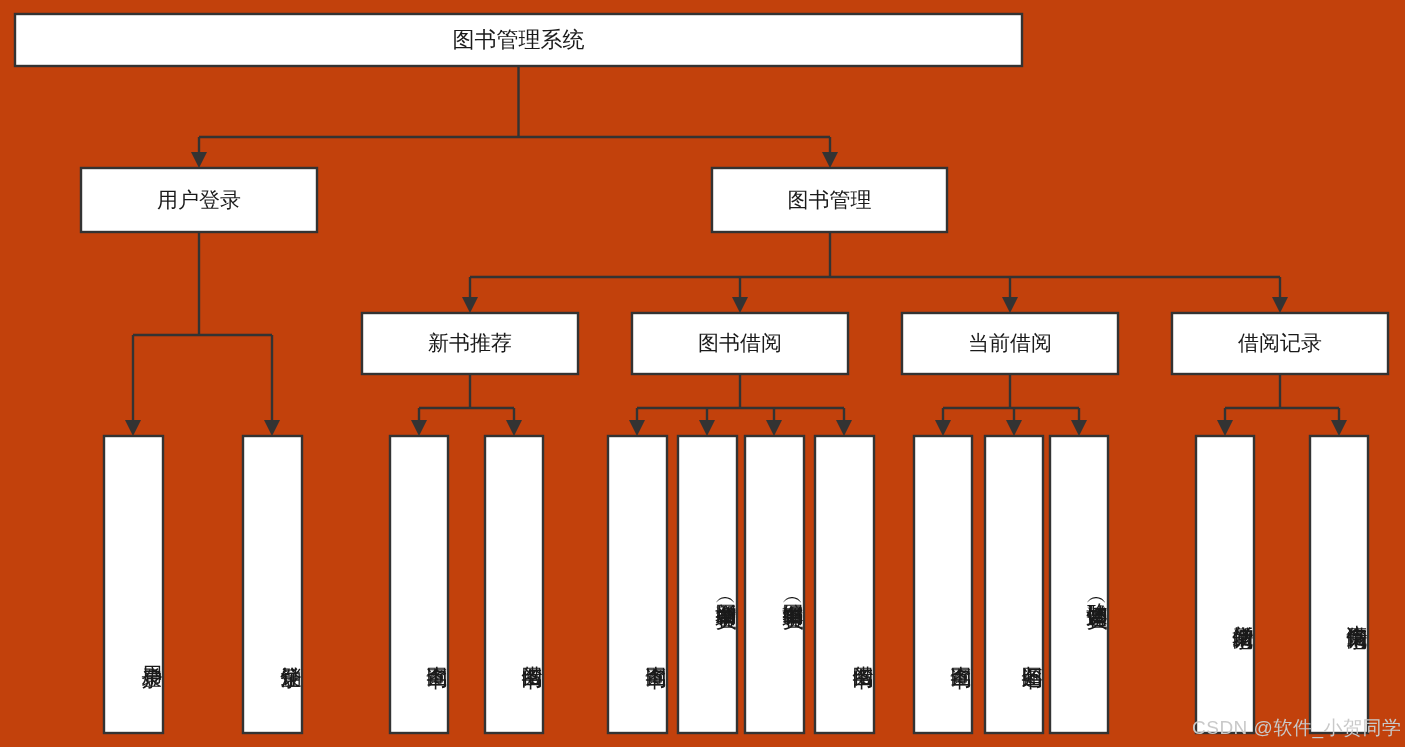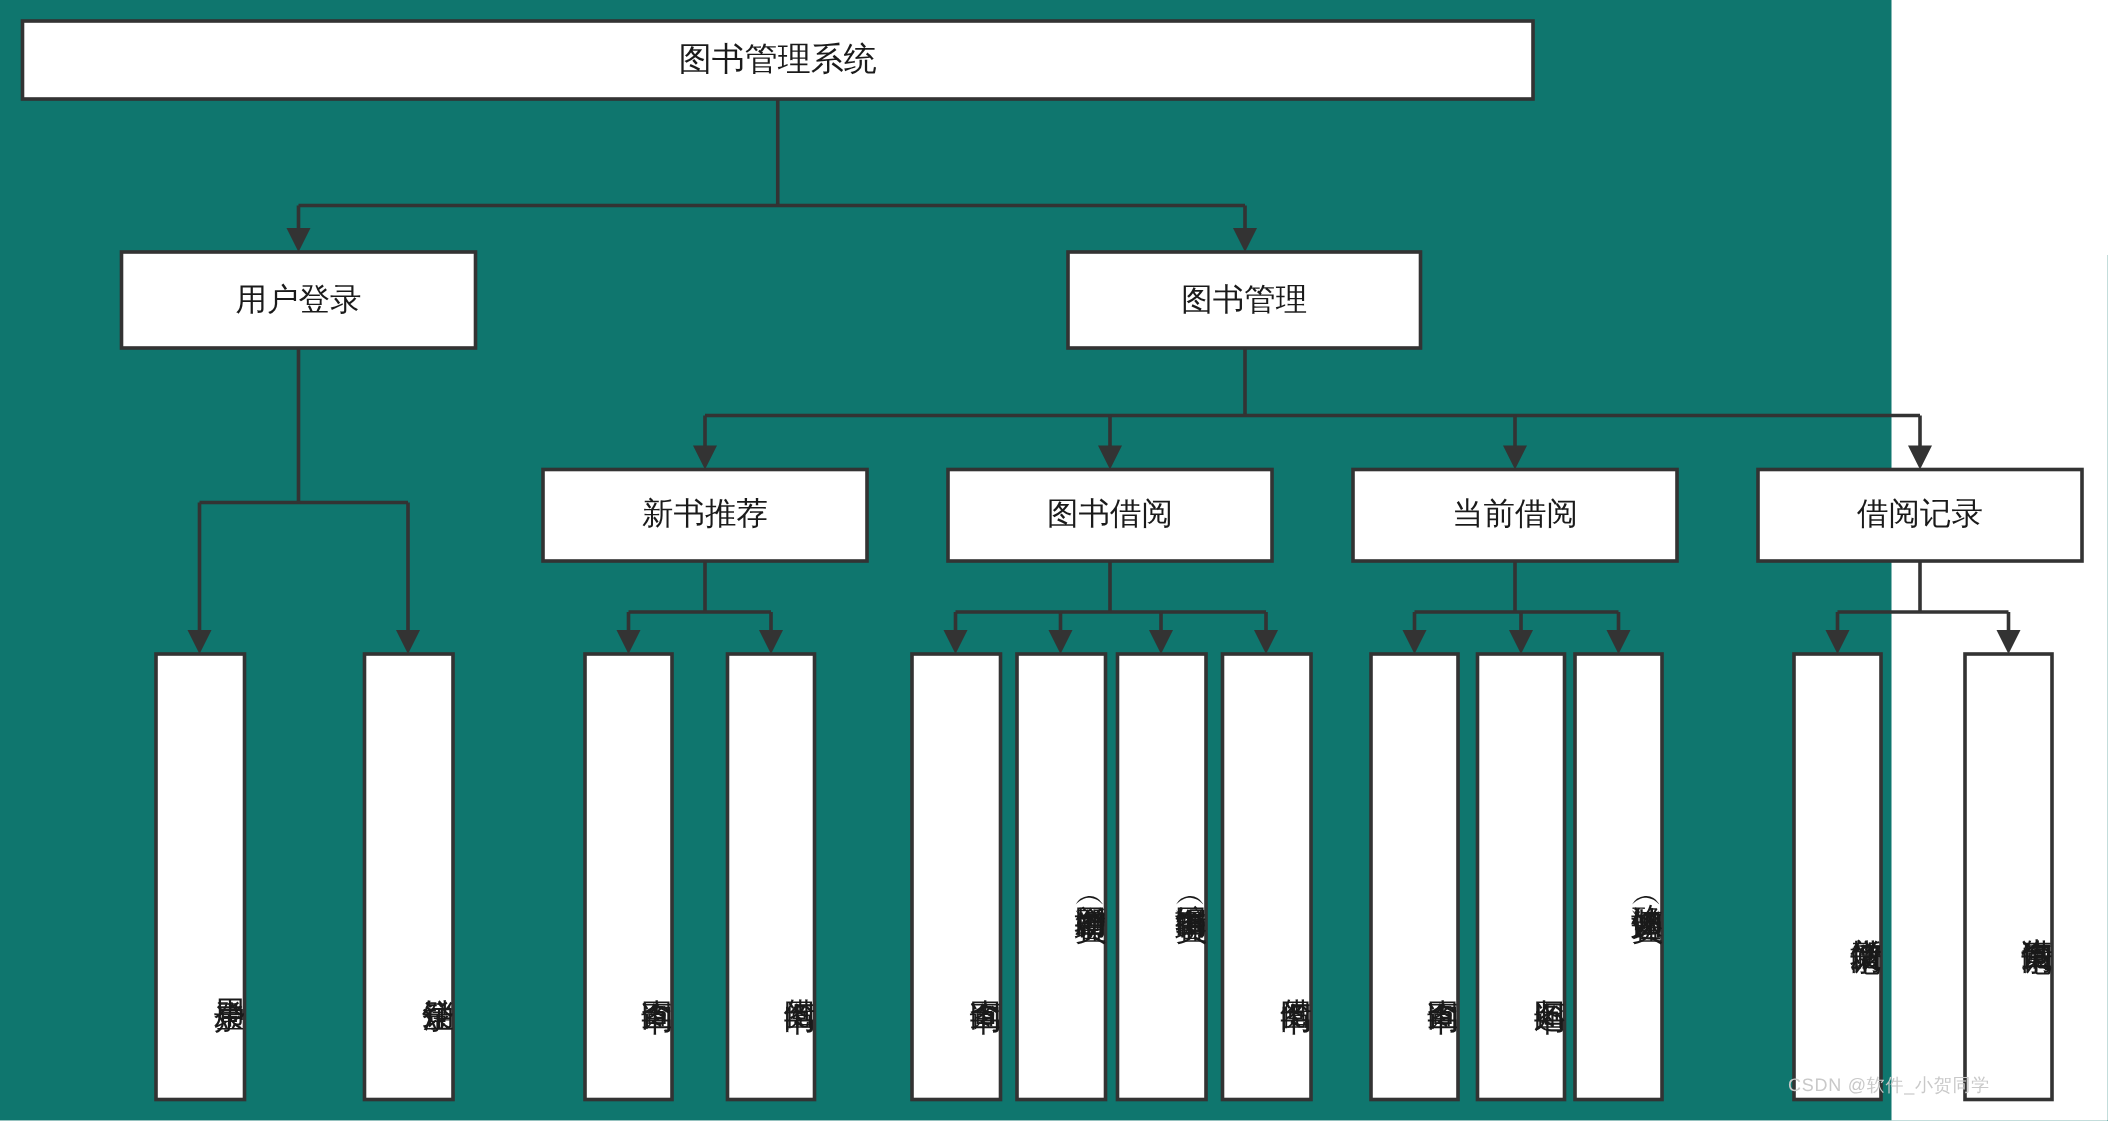--- a/index.html
+++ b/index.html
@@ -8,23 +8,23 @@
     background: #ffffff;
   }
   body {
     width: 1405px;
     height: 747px;
     font-family: "Liberation Sans", sans-serif;
     overflow: hidden;
   }
   #diagram-root {
     position: relative;
-    width: 1261px;
+    width: 1405px;
     height: 747px;
-    background: #0f766e;
+    background: #c2410c;
   }
   svg#flow-svg {
     position: absolute;
     top: 0;
     left: 0;
     width: 1405px;
     height: 747px;
     display: block;
   }
   .node-box {
@@ -67,21 +67,21 @@
     letter-spacing: 1px;
     display: flex;
     align-items: flex-start;
     justify-content: center;
     white-space: nowrap;
     pointer-events: none;
   }
   .watermark {
     position: absolute;
     font-family: "Liberation Sans", sans-serif;
-    font-size: 12px;
+    font-size: 19px;
     color: #c9c9c9;
     white-space: nowrap;
     letter-spacing: 0.5px;
   }
 </style>
 </head>
 <body>
 
 <div id="diagram-root">
 

